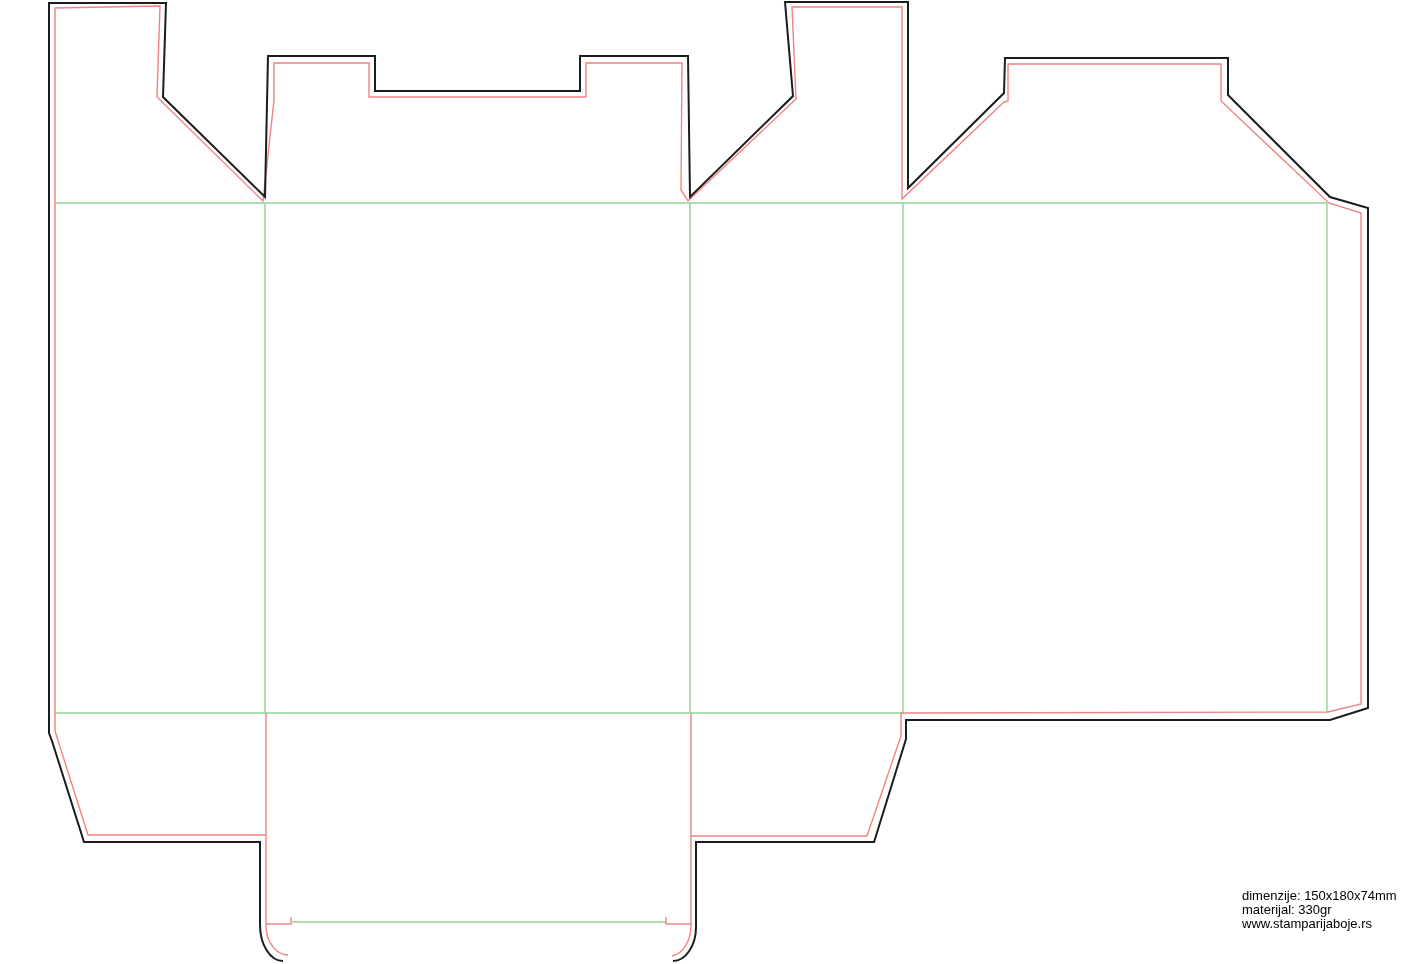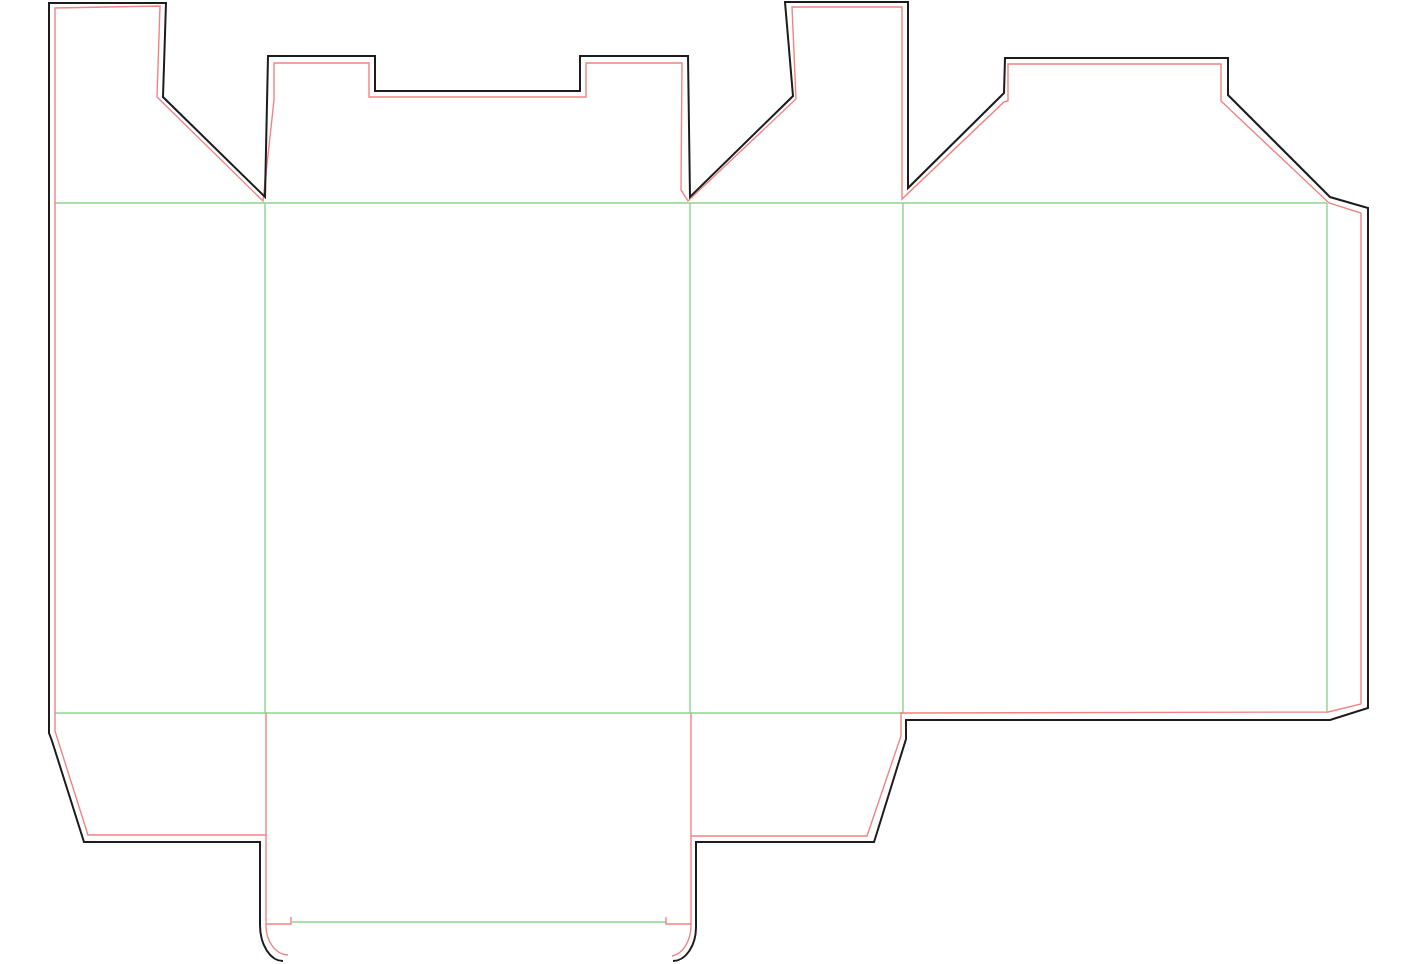--- a/index.html
+++ b/index.html
@@ -77,14 +77,19 @@
              L268,56 L375,56 L375,91 L580,91 L580,56 L688,56
              L690,197
              L793,96 L785,2 L908,2 L908,188
              L1004,93 L1005,58 L1228,58 L1228,95
              L1330,197 L1368,208 L1368,708
              L1330,720 L906,720 L906,739
              L875,839 L874,842 L696,842 L696,927
              A23,34 0 0 1 673,961" stroke="#1c1c1c"></path>
   </svg>
 
+  <div class="footer-note">
+    <div>dimenzije: 150x180x74mm</div>
+    <div>materijal: 330gr</div>
+    <div>www.stamparijaboje.rs</div>
+  </div>
 
 </div>
 
 </body></html>

